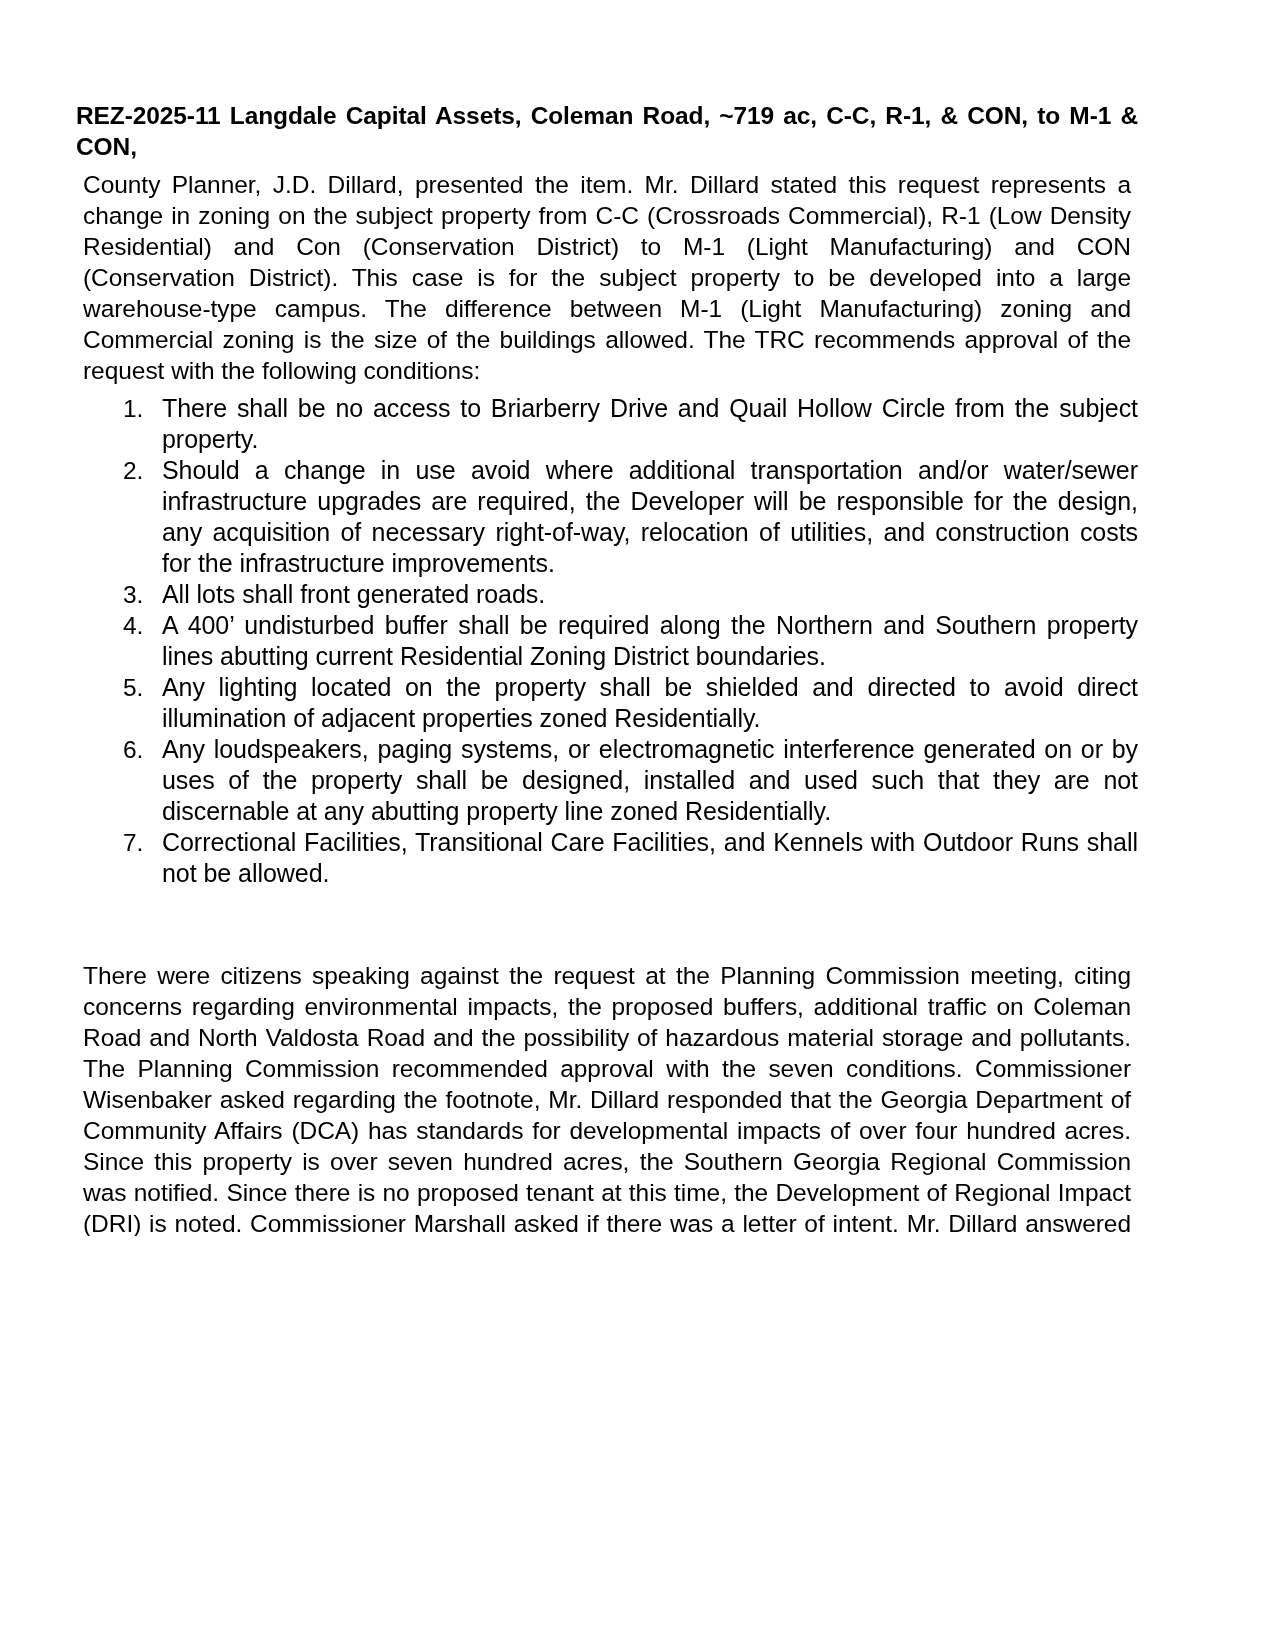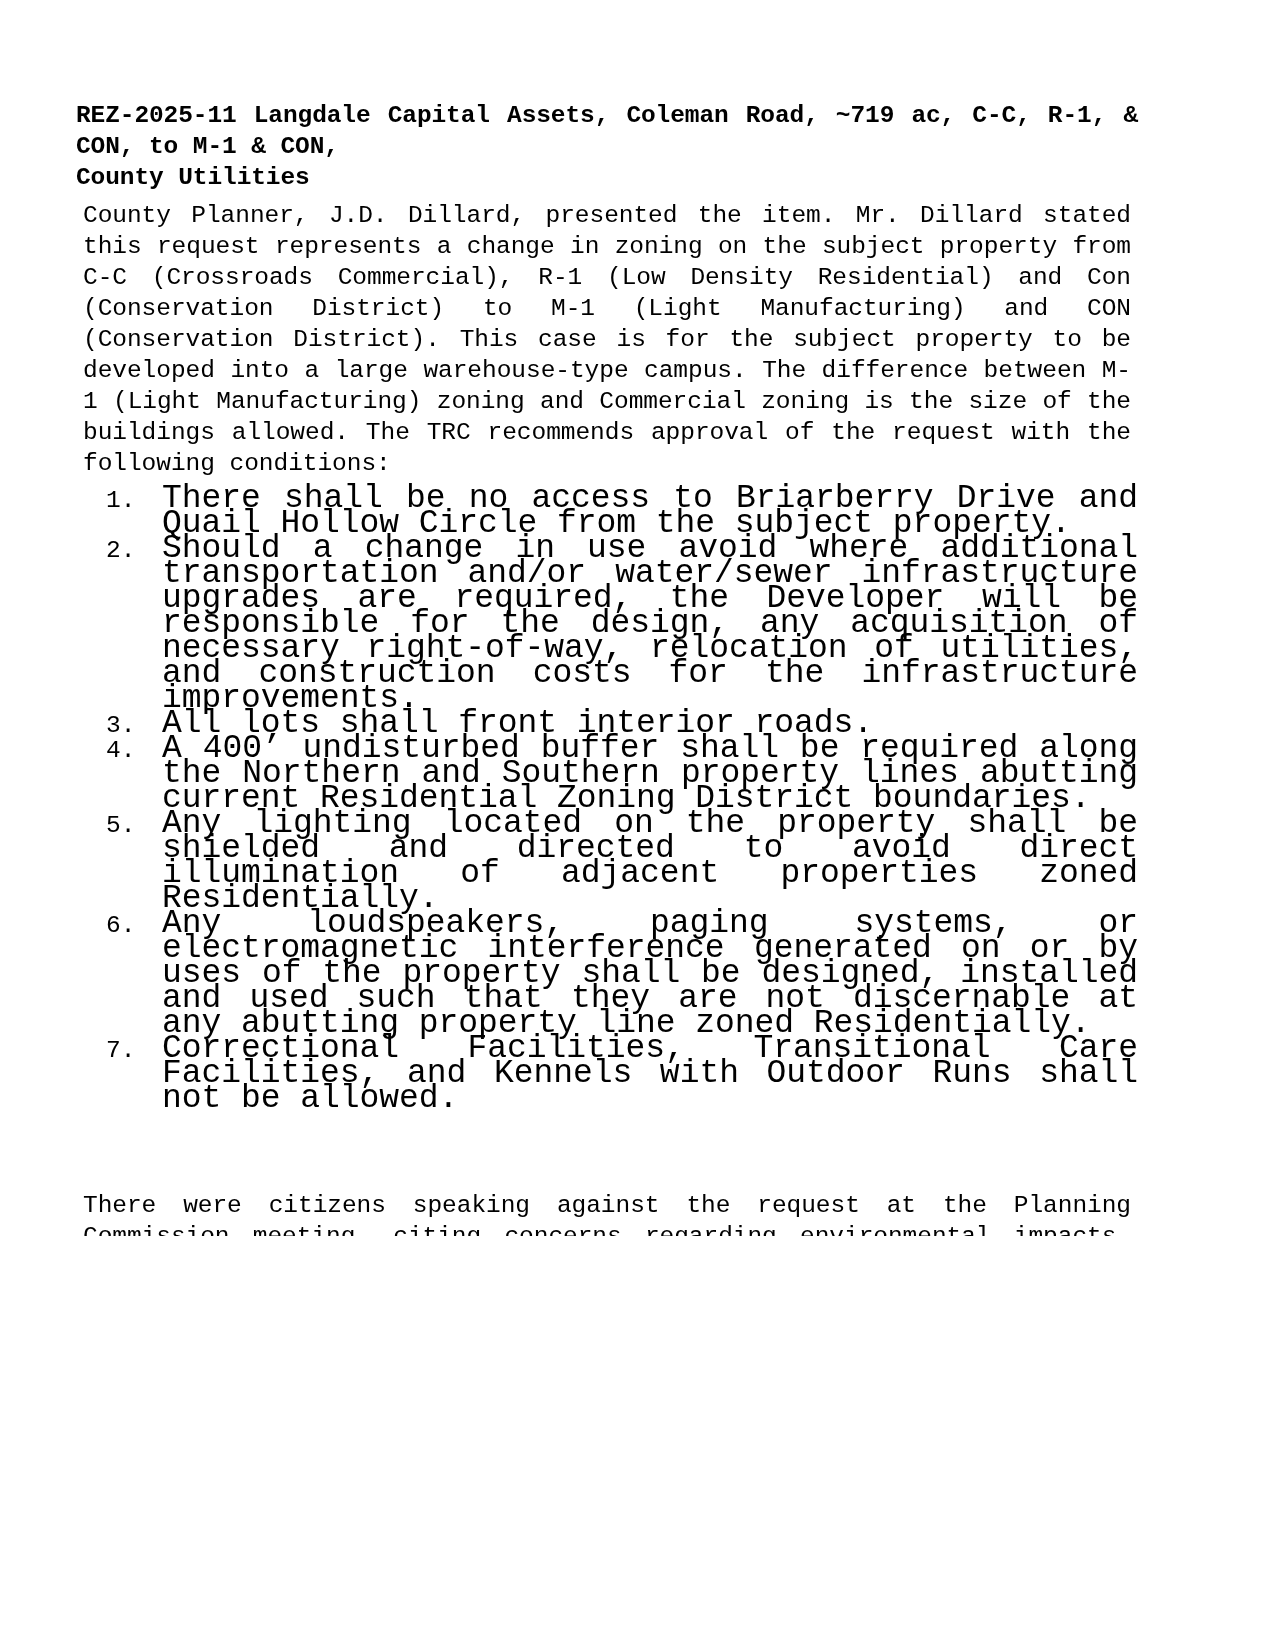--- a/index.html
+++ b/index.html
@@ -14,21 +14,20 @@
     color: #000000;
     -webkit-font-smoothing: antialiased;
   }
   .page {
     position: relative;
     width: 1275px;
     height: 1236px;
     box-sizing: border-box;
     background: #ffffff;
     overflow: hidden;
-    font-family: Liberation Mono, monospace;
   }
   .content {
     position: absolute;
     left: 76px;
     top: 100px;
     width: 1062px;
   }
   .doc-heading {
     font-size: 24.5px;
     font-weight: bold;
@@ -47,24 +46,24 @@
     text-align: justify;
     text-justify: inter-word;
     margin: 7px;
     letter-spacing: -0.05px;
     word-spacing: 0px;
   }
   p.body-text.last-line-left {
     text-align-last: left;
   }
   ol.conditions {
-    margin: 6px 0 8px 0;
+    margin: 6px 0 0 0;
     padding-left: 74px;
-    font-size: 33px;
-    line-height: 25px;
+    font-size: 25px;
+    line-height: 31px;
     list-style-position: outside;
   }
   ol.conditions > li {
     text-align: justify;
     text-justify: inter-word;
     padding-left: 12px;
     margin: 0;
     letter-spacing: -0.05px;
   }
   ol.conditions > li::marker {
@@ -85,29 +84,28 @@
 </style>
 </head>
 <body>
 
 <div class="page">
 
   <div class="content">
 
     <div class="doc-heading">
       <span class="h-line">REZ-2025-11 Langdale Capital Assets, Coleman Road, ~719 ac, C-C, R-1, &amp; CON, to M-1 &amp; CON,</span>
-      <span class="h-line">County Utilities</span>
     </div>
 
     <p class="body-text last-line-left">County Planner, J.D. Dillard, presented the item. Mr. Dillard stated this request represents a change in zoning on the subject property from C-C (Crossroads Commercial), R-1 (Low Density Residential) and Con (Conservation District) to M-1 (Light Manufacturing) and CON (Conservation District). This case is for the subject property to be developed into a large warehouse-type campus. The difference between M-1 (Light Manufacturing) zoning and Commercial zoning is the size of the buildings allowed. The TRC recommends approval of the request with the following conditions:</p>
 
     <ol class="conditions">
       <li>There shall be no access to Briarberry Drive and Quail Hollow Circle from the subject property.</li>
       <li>Should a change in use avoid where additional transportation and/or water/sewer infrastructure upgrades are required, the Developer will be responsible for the design, any acquisition of necessary right-of-way, relocation of utilities, and construction costs for the infrastructure improvements.</li>
-      <li>All lots shall front interior roads.</li>
+      <li>All lots shall front generated roads.</li>
       <li>A 400’ undisturbed buffer shall be required along the Northern and Southern property lines abutting current Residential Zoning District boundaries.</li>
       <li>Any lighting located on the property shall be shielded and directed to avoid direct illumination of adjacent properties zoned Residentially.</li>
       <li>Any loudspeakers, paging systems, or electromagnetic interference generated on or by uses of the property shall be designed, installed and used such that they are not discernable at any abutting property line zoned Residentially.</li>
       <li>Correctional Facilities, Transitional Care Facilities, and Kennels with Outdoor Runs shall not be allowed.</li>
     </ol>
 
     <div class="gap-block"></div>
 
     <p class="body-text last-line-left">There were citizens speaking against the request at the Planning Commission meeting, citing concerns regarding environmental impacts, the proposed buffers, additional traffic on Coleman Road and North Valdosta Road and the possibility of hazardous material storage and pollutants. The Planning Commission recommended approval with the seven conditions. Commissioner Wisenbaker asked regarding the footnote, Mr. Dillard responded that the Georgia Department of Community Affairs (DCA) has standards for developmental impacts of over four hundred acres. Since this property is over seven hundred acres, the Southern Georgia Regional Commission was notified. Since there is no proposed tenant at this time, the Development of Regional Impact (DRI) is noted. Commissioner Marshall asked if there was a letter of intent. Mr. Dillard answered not at this time. Commissioner Smith agreed with no hazardous material being stored, transported or created with the M-1 status being so close to the river and the residential community as well. Chairman Slaughter mentioned the challenge is our responsibility regarding land use and what is allowed in M-1, M-2 and M-3. Additionally, Chairman Slaughter mentioned it was his understanding that the applicant is trying to prepare this property and make it enticing by rezoning ahead of time. Chairman Slaughter asked the buffer requirement on a piece of property such as this, Mr. Dillard responded that the minimum buffer requirement for M-1 is forty feet. Commissioner Marshall mentioned his concerns were the conditions regarding lighting.</p>
 

